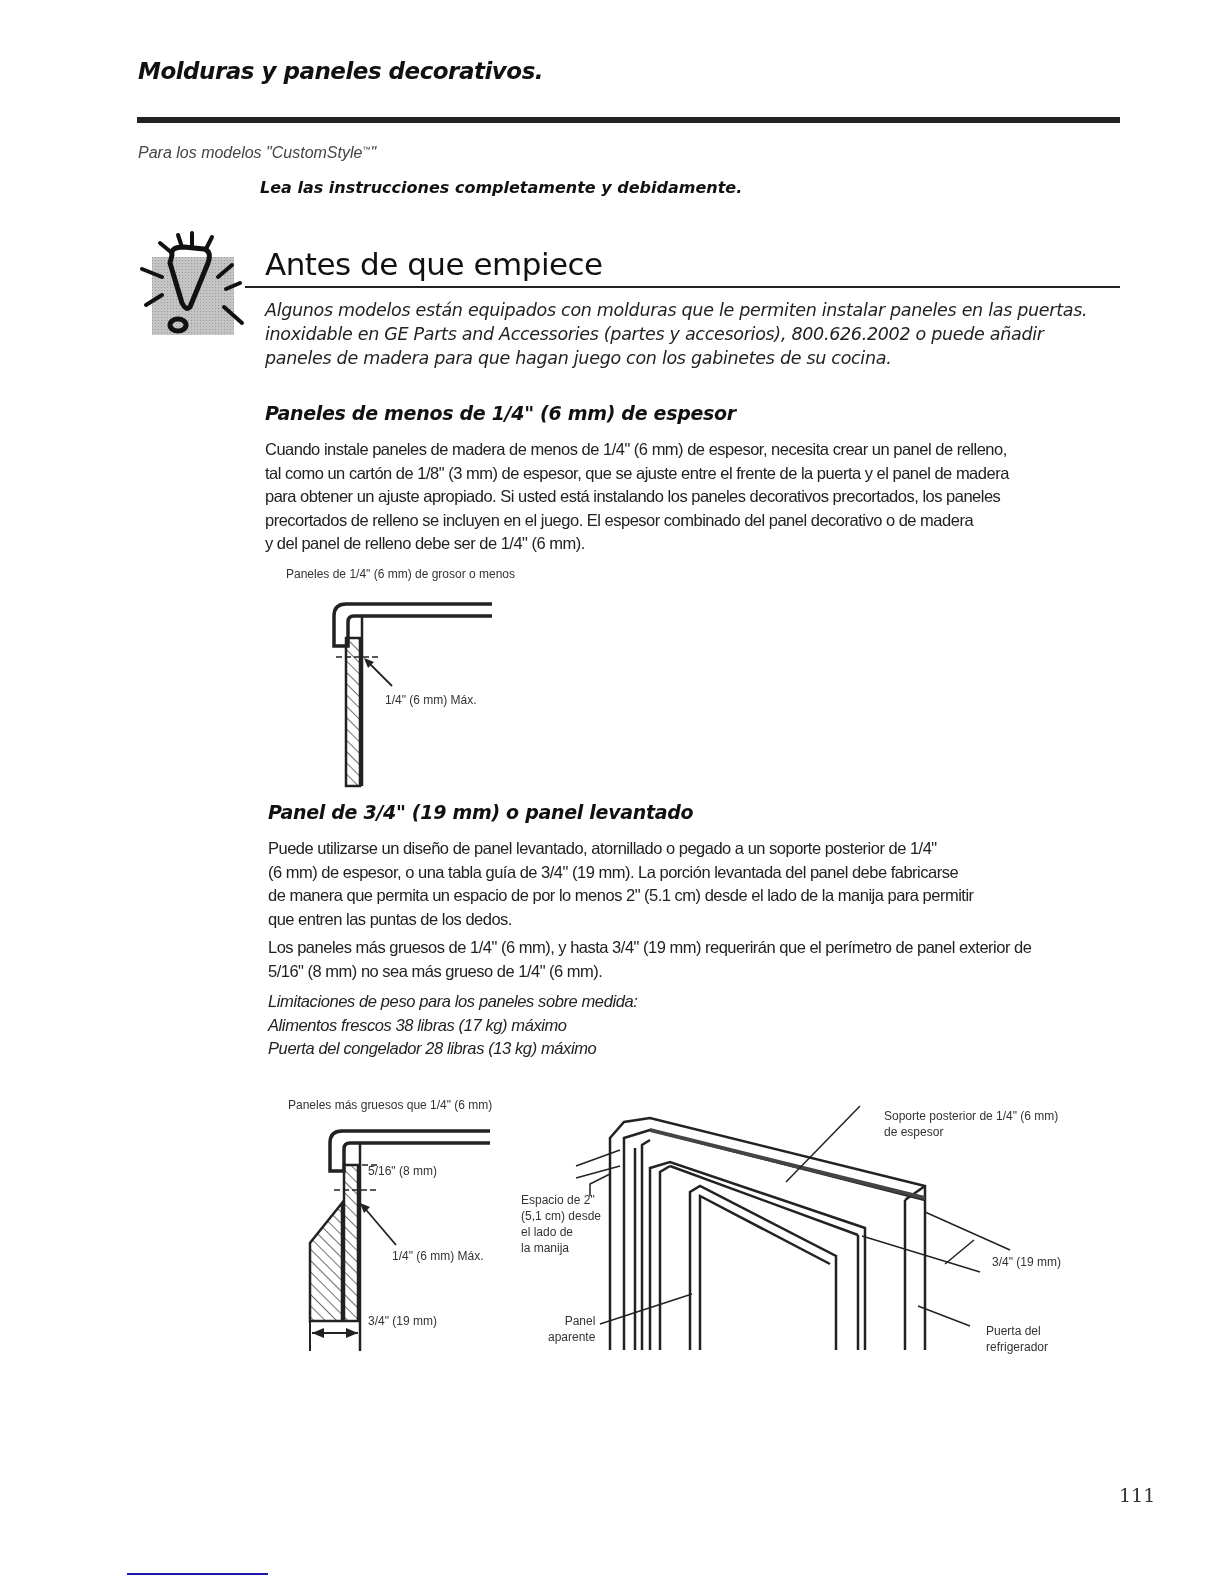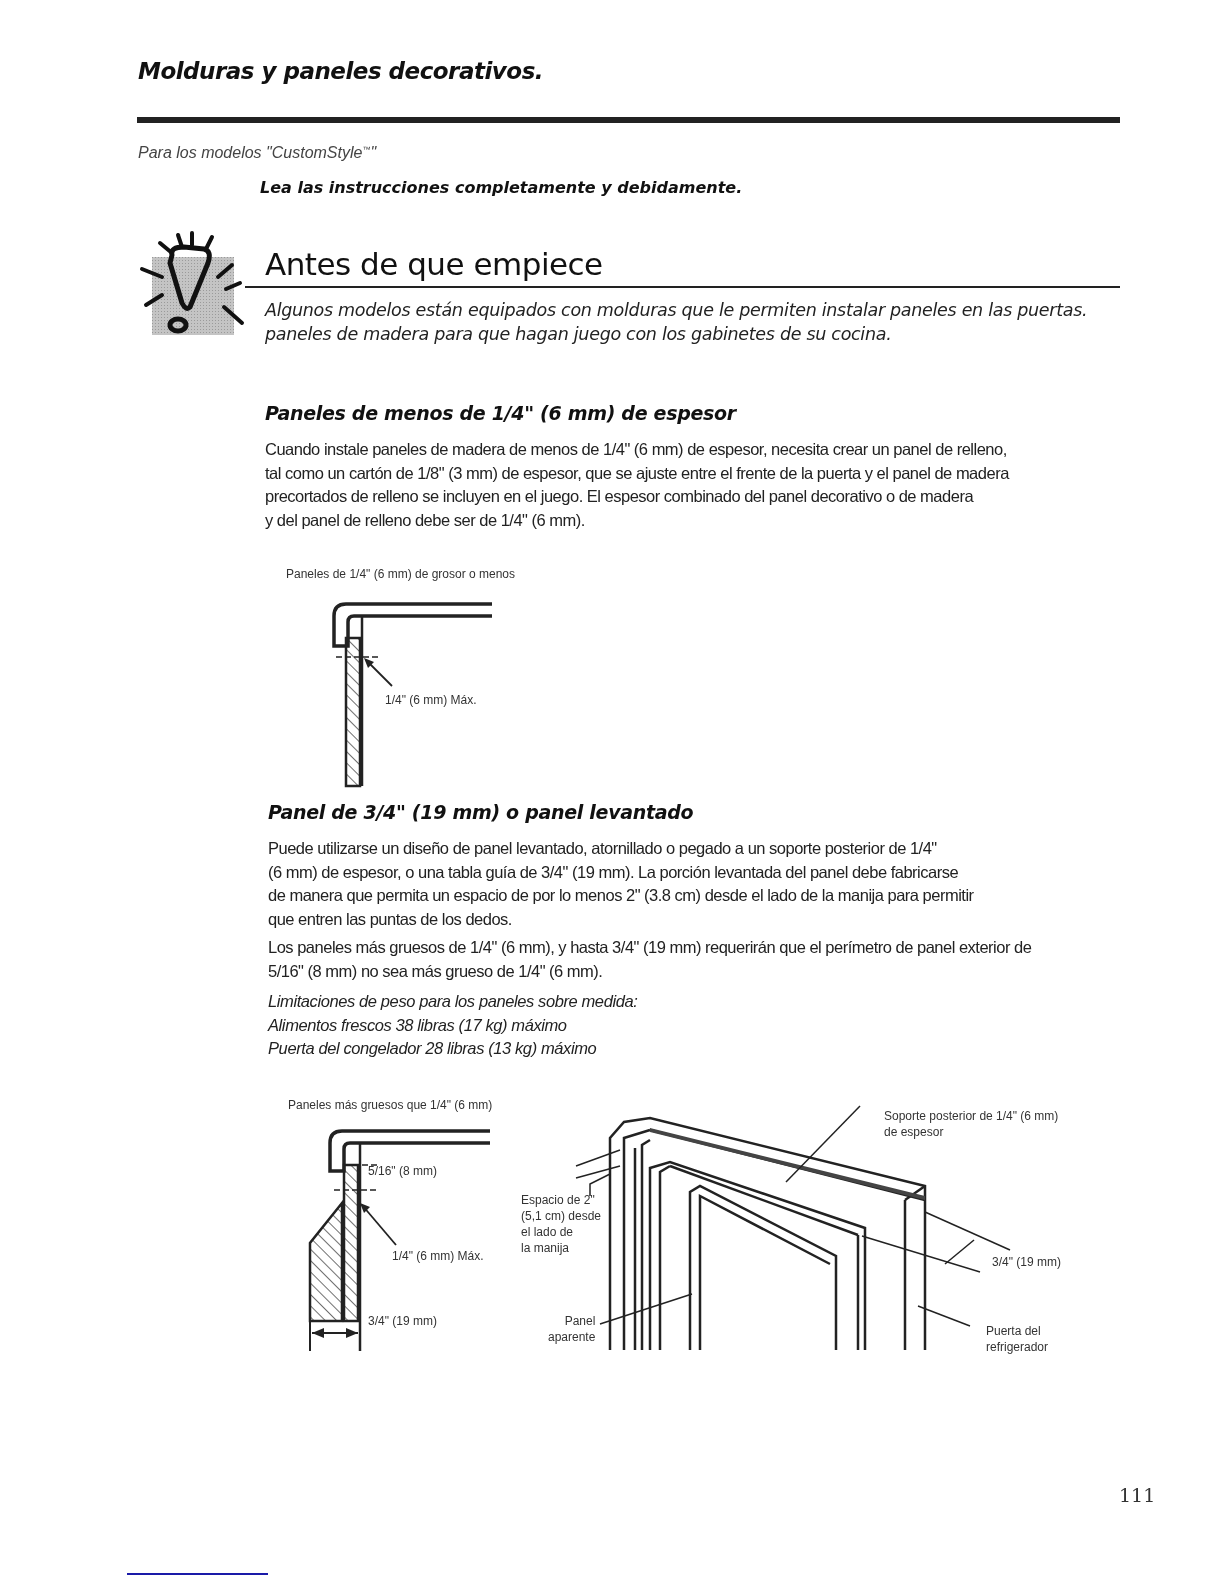--- a/index.html
+++ b/index.html
@@ -72,27 +72,29 @@
     <path d="M32 22 Q30 14 44 14 L64 16 Q72 18 68 30 L50 74 Q46 78 42 70 L30 30 Z" fill="none" stroke="#111" stroke-width="5" stroke-linejoin="round"></path>
     <ellipse cx="38" cy="92" rx="8" ry="6" fill="none" stroke="#111" stroke-width="5"></ellipse>
   </svg>
 </div>
 
 <div class="abs section-title">Antes de que empiece</div>
 <div class="abs section-rule"></div>
 
 <div class="abs intro">
   <div>Algunos modelos están equipados con molduras que le permiten instalar paneles en las puertas.</div>
+  <div>inoxidable en GE Parts and Accessories (partes y accesorios), 800.626.2002 o puede añadir</div>
   <div>paneles de madera para que hagan juego con los gabinetes de su cocina.</div>
 </div>
 
 <div class="abs h3" style="left:265px; top:402px;">Paneles de menos de 1/4" (6 mm) de espesor</div>
 <div class="abs body-text" style="left:265px; top:438px;">
   <div>Cuando instale paneles de madera de menos de 1/4" (6 mm) de espesor, necesita crear un panel de relleno,</div>
   <div>tal como un cartón de 1/8" (3 mm) de espesor, que se ajuste entre el frente de la puerta y el panel de madera</div>
+  <div>para obtener un ajuste apropiado. Si usted está instalando los paneles decorativos precortados, los paneles</div>
   <div>precortados de relleno se incluyen en el juego. El espesor combinado del panel decorativo o de madera</div>
   <div>y del panel de relleno debe ser de 1/4" (6 mm).</div>
 </div>
 
 <div class="abs diag-label" style="left:286px; top:566px;">Paneles de 1/4" (6 mm) de grosor o menos</div>
 
 <svg width="200" height="200" style="left:320px; top:590px;">
   <defs>
     <pattern id="hatch1" width="8" height="8" patternUnits="userSpaceOnUse" patternTransform="rotate(-45)">
       <line x1="0" y1="0" x2="0" y2="8" stroke="#222" stroke-width="1.3"></line>
@@ -109,21 +111,21 @@
 
   <line x1="72" y1="96" x2="46" y2="70" stroke="#222" stroke-width="1.8"></line>
   <polygon points="44,68 54,72 48,78" fill="#222"></polygon>
 </svg>
 <div class="abs diag-label" style="left:385px; top:692px;">1/4" (6 mm) Máx.</div>
 
 <div class="abs h3" style="left:268px; top:801px;">Panel de 3/4" (19 mm) o panel levantado</div>
 <div class="abs body-text" style="left:268px; top:837px;">
   <div>Puede utilizarse un diseño de panel levantado, atornillado o pegado a un soporte posterior de 1/4"</div>
   <div>(6 mm) de espesor, o una tabla guía de 3/4" (19 mm). La porción levantada del panel debe fabricarse</div>
-  <div>de manera que permita un espacio de por lo menos 2" (3.8 cm) desde el lado de la manija para permitir</div>
+  <div>de manera que permita un espacio de por lo menos 2" (5.1 cm) desde el lado de la manija para permitir</div>
   <div>que entren las puntas de los dedos.</div>
 </div>
 <div class="abs body-text" style="left:268px; top:936px;">
   <div>Los paneles más gruesos de 1/4" (6 mm), y hasta 3/4" (19 mm) requerirán que el perímetro de panel exterior de</div>
   <div>5/16" (8 mm) no sea más grueso de 1/4" (6 mm).</div>
 </div>
 <div class="abs italic-text" style="left:268px; top:990px;">
   <div>Limitaciones de peso para los paneles sobre medida:</div>
   <div>Alimentos frescos 38 libras (17 kg) máximo</div>
   <div>Puerta del congelador 28 libras (13 kg) máximo</div>

